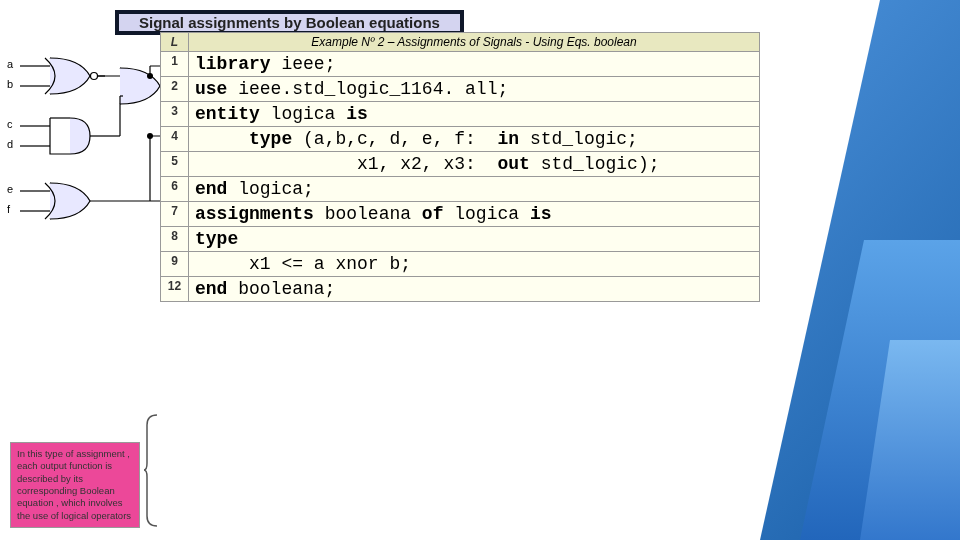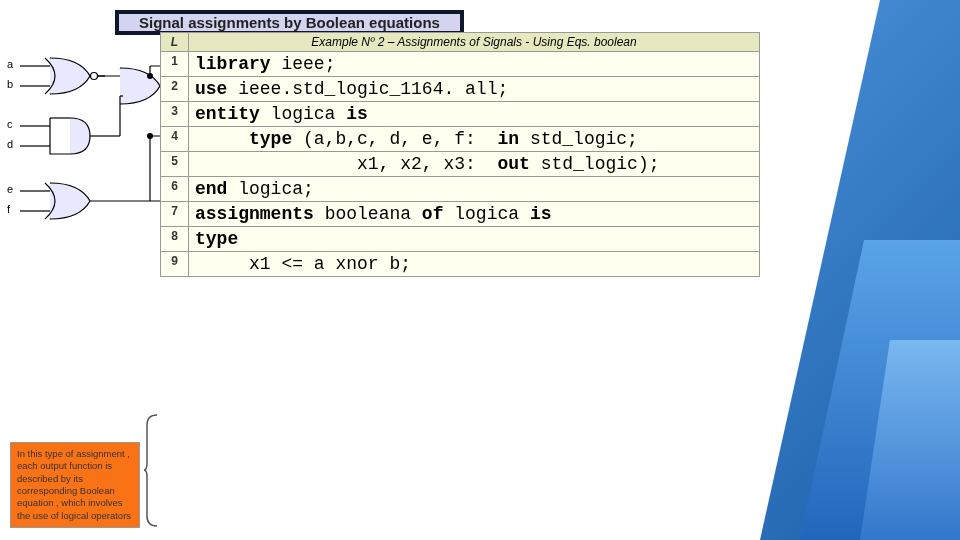--- a/index.html
+++ b/index.html
@@ -103,21 +103,21 @@
       font-size: 18px;
       white-space: pre;
     }
 
     
     .note-box {
       position: absolute;
       bottom: 12px;
       left: 10px;
       width: 130px;
-      background: #f97316;
+      background: #ec4899;
       border: 1px solid #999;
       padding: 5px 6px;
       font-size: 9.5px;
       color: #333;
       line-height: 1.3;
     }
 
     
     .brace-container {
       position: absolute;
@@ -272,20 +272,24 @@
             <td class="code-cell"><b>assignments</b> booleana <b>of</b> logica <b>is</b></td>
           </tr>
           <tr>
             <td class="line-num">8</td>
             <td class="code-cell"><b>type</b></td>
           </tr>
           <tr>
             <td class="line-num">9</td>
             <td class="code-cell">     x1 &lt;= a xnor b;</td>
           </tr>
+          <tr>
+            <td class="line-num">12</td>
+            <td class="code-cell"><b>end</b> booleana;</td>
+          </tr>
         </tbody>
     </table>
   </div>
 
   
   <div class="note-box">
     <span>In this type of assignment , each output function is described by its corresponding Boolean equation , which involves the use of logical operators</span>
   </div>
 
   

